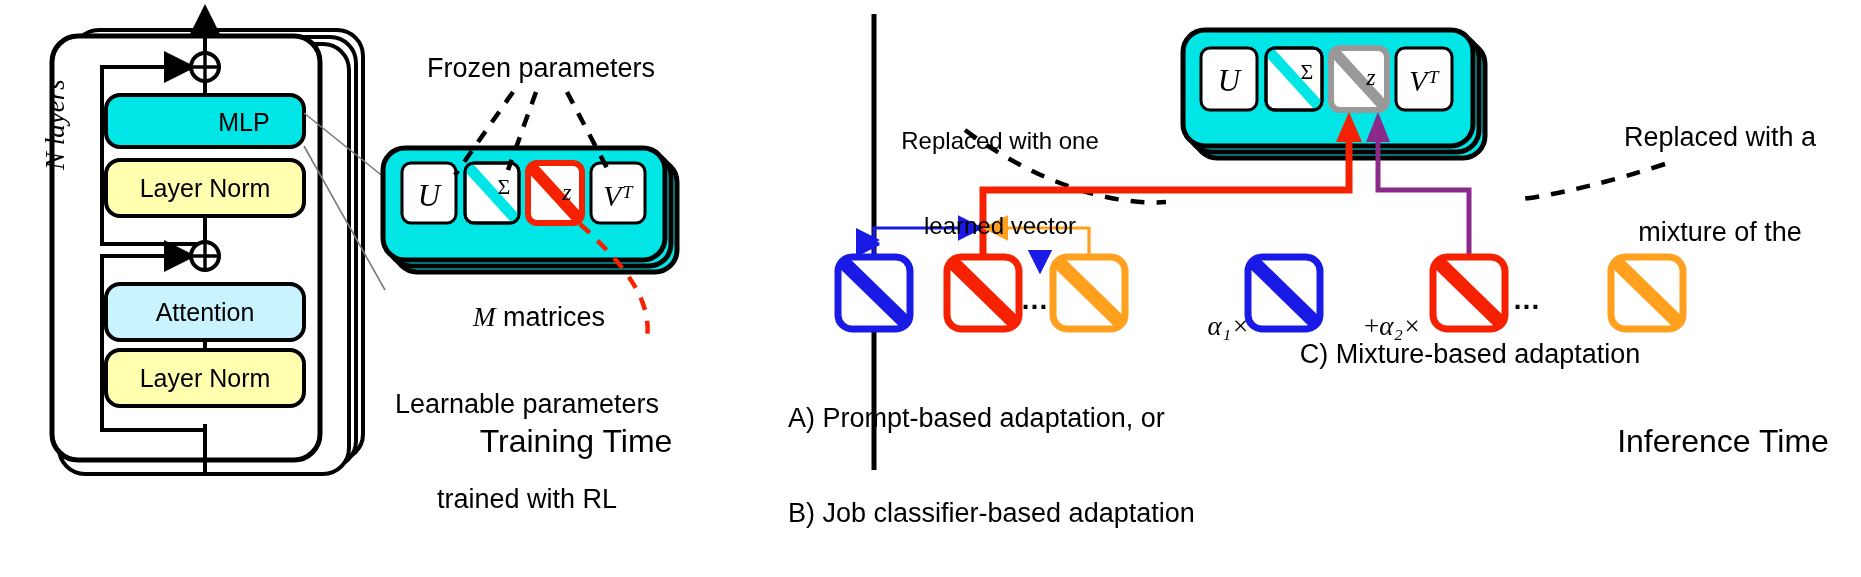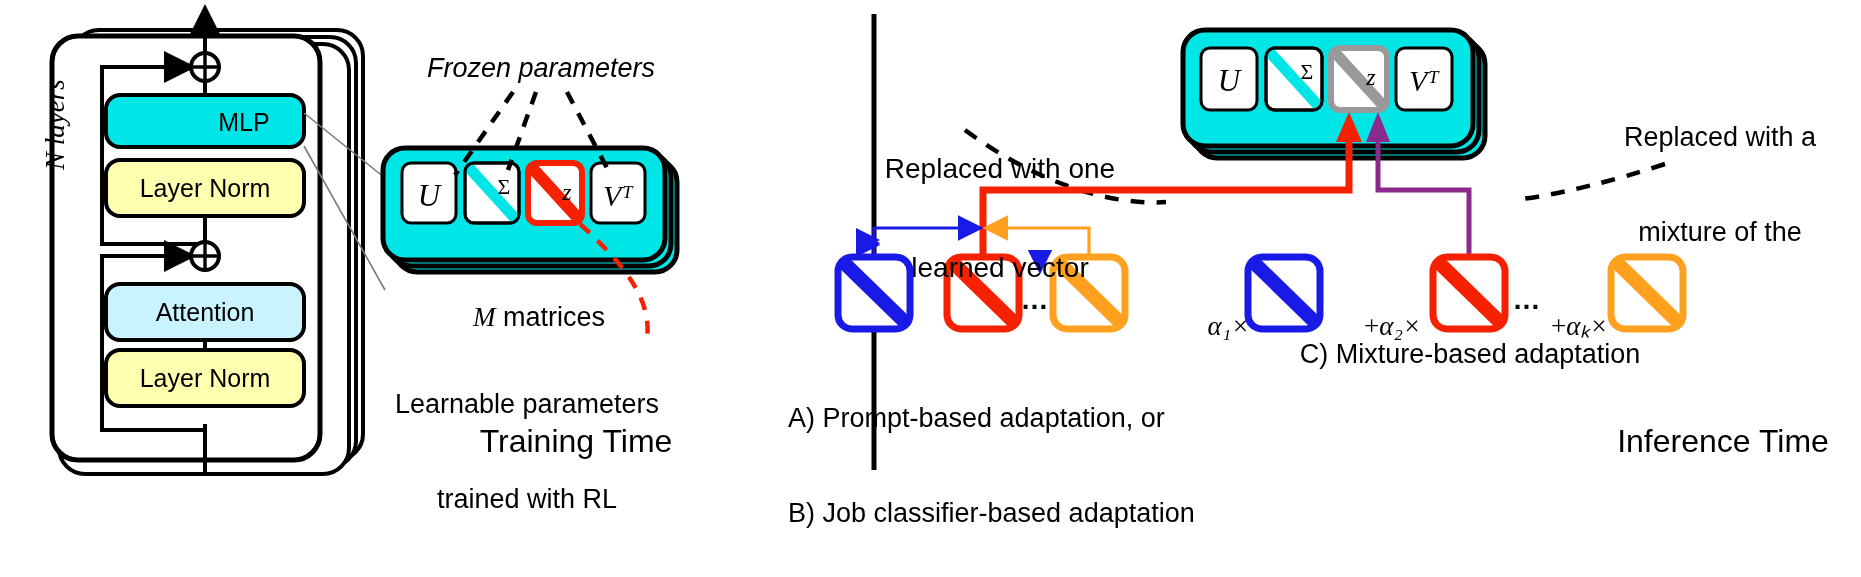--- a/index.html
+++ b/index.html
@@ -360,35 +360,35 @@
 
   <div class="txt ctr" style="left:429px;top:178px;font-size:31px;font-family:'Liberation Serif',serif;font-style:italic;">U</div>
   <div class="txt ctr" style="left:504px;top:174px;font-size:22px;font-family:'Liberation Serif',serif;">Σ</div>
   <div class="txt ctr" style="left:567px;top:178px;font-size:24px;font-family:'Liberation Serif',serif;font-style:italic;">z</div>
   <div class="txt ctr" style="left:618px;top:178px;font-size:30px;font-family:'Liberation Serif',serif;font-style:italic;">Vᵀ</div>
 
   <div class="txt ctr" style="left:524px;top:270px;font-size:27px;">
     <span class="serif-it">M</span><span class="sans"> matrices</span>
   </div>
 
-  <div class="txt sans ctr" style="left:541px;top:53px;font-size:27px;font-style:italic;">Frozen parameters</div>
+  <div class="txt sans ctr" style="left:541px;top:53px;font-size:27px;">Frozen parameters</div>
 
   <div class="txt sans ctr" style="left:527px;top:325px;font-size:27px;">
     <div>Learnable parameters</div>
     <div>trained with RL</div>
   </div>
 
   <div class="txt sans bold ctr" style="left:576px;top:423px;font-size:32px;">Training Time</div>
 
   <div class="txt ctr" style="left:1229px;top:63px;font-size:31px;font-family:'Liberation Serif',serif;font-style:italic;">U</div>
   <div class="txt ctr" style="left:1307px;top:59px;font-size:22px;font-family:'Liberation Serif',serif;">Σ</div>
   <div class="txt ctr" style="left:1371px;top:63px;font-size:24px;font-family:'Liberation Serif',serif;font-style:italic;">z</div>
   <div class="txt ctr" style="left:1424px;top:63px;font-size:30px;font-family:'Liberation Serif',serif;font-style:italic;">Vᵀ</div>
 
-  <div class="txt sans ctr" style="left:1000px;top:86px;font-size:28px;">
+  <div class="txt sans ctr" style="left:1000px;top:70px;font-size:24px;">
     <div>Replaced with one</div>
     <div>learned vector</div>
   </div>
 
   <div class="txt sans ctr" style="left:1720px;top:58px;font-size:27px;">
     <div>Replaced with a</div>
     <div>mixture of the</div>
   </div>
 
   <div class="txt sans ctr" style="left:1036px;top:283px;font-size:28px;letter-spacing:3px;font-weight:bold;">…</div>
@@ -398,21 +398,18 @@
     <div>B) Job classifier-based adaptation</div>
   </div>
 
   <div class="txt ctr" style="left:1215px;top:279px;font-size:27px;font-family:'Liberation Serif',serif;">
     <span class="serif-it">α₁×</span>
   </div>
   <div class="txt ctr" style="left:1379px;top:279px;font-size:27px;font-family:'Liberation Serif',serif;">
     <span>+</span><span class="serif-it">α₂×</span>
   </div>
   <div class="txt sans ctr" style="left:1528px;top:283px;font-size:28px;letter-spacing:3px;font-weight:bold;">…</div>
-  <div class="txt ctr" style="left:1566px;top:279px;font-size:27px;font-family:'Liberation Serif',serif;">
-    <span>+</span><span class="serif-it">αₖ×</span>
-  </div>
 
   <div class="txt sans ctr" style="left:1470px;top:339px;font-size:27px;">C) Mixture-based adaptation</div>
 
   <div class="txt sans bold ctr" style="left:1723px;top:423px;font-size:32px;">Inference Time</div>
 
 </div>
 
 </body></html>

